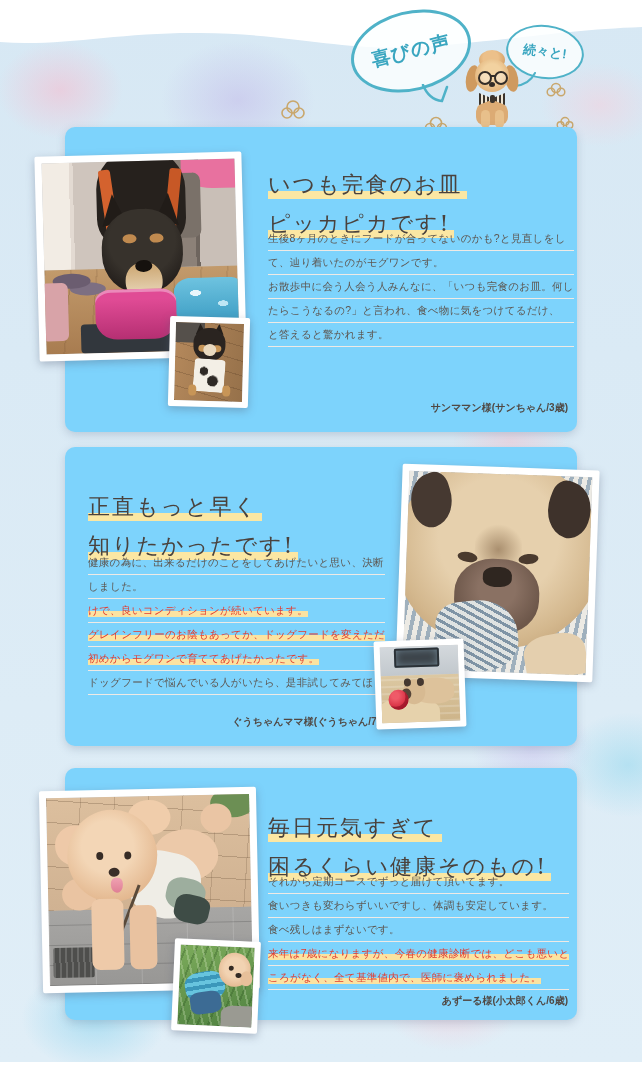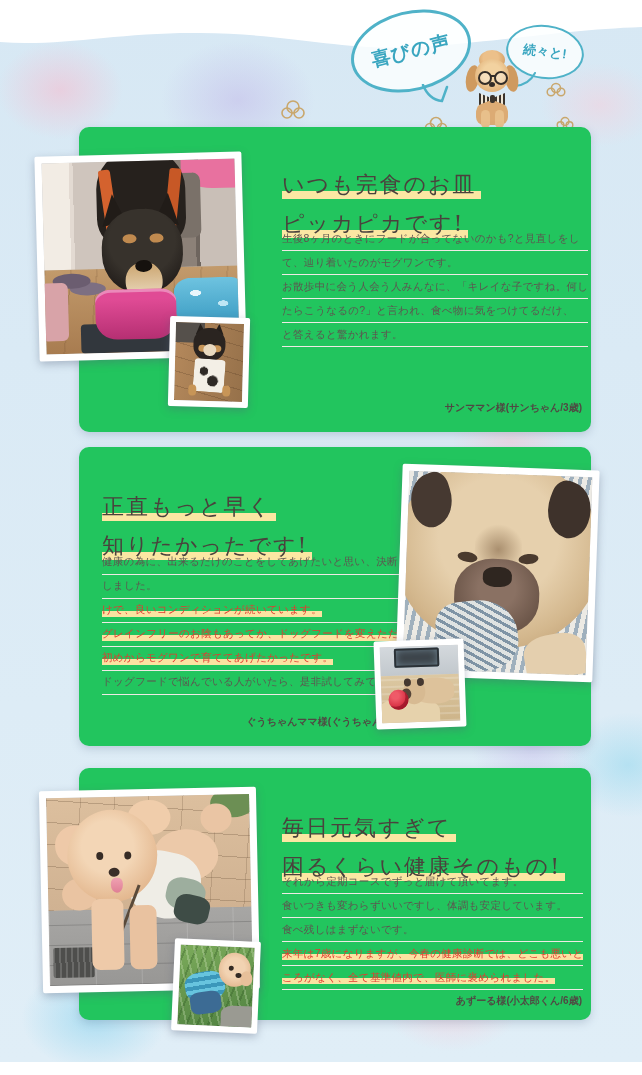--- a/index.html
+++ b/index.html
@@ -45,41 +45,41 @@
   .m-nose{left:26px;top:32px;width:6px;height:5px;background:#332d28;border-radius:50%;}
   .m-bow{left:16px;top:43px;width:26px;height:12px;
          background:repeating-linear-gradient(90deg,#3a332c 0 2px,#efe7d6 2px 4px);
          clip-path:polygon(0 0,42% 38%,58% 38%,100% 0,100% 100%,58% 62%,42% 62%,0 100%);}
   .m-knot{left:27px;top:45px;width:5px;height:8px;background:#3a332c;border-radius:2px;}
   .m-body{left:13px;top:51px;width:32px;height:24px;background:#dcab74;border-radius:12px 12px 8px 8px;}
   .m-legl{left:18px;top:60px;width:9px;height:18px;background:#e8c08b;border-radius:5px;}
   .m-legr{left:32px;top:60px;width:9px;height:18px;background:#e8c08b;border-radius:5px;}
 
   
-  .card{position:absolute;left:79px;width:512px;background:#22c55e;border-radius:10px;
+  .card{position:absolute;left:65px;width:512px;background:#7dd3fc;border-radius:10px;
         box-shadow:0 3px 8px rgba(110,130,155,.30);z-index:3;}
   #card1{top:127px;height:305px;}
   #card2{top:447px;height:299px;}
   #card3{top:768px;height:252px;}
 
   .title{position:absolute;font-family:"DejaVu Serif","Liberation Serif",serif;
          font-size:22px;letter-spacing:2px;color:#4a423d;line-height:39px;font-weight:500;}
   .tline{display:block;}
   .mk{background:linear-gradient(transparent 72%,#fbe7a3 72%);padding:0 4px 2px 0;}
 
   .tl-body{position:absolute;}
   .body-line{height:23px;line-height:22px;border-bottom:1px solid #efeae5;
              white-space:nowrap;font-size:10.5px;color:#5d5650;letter-spacing:.3px;}
   .body-line .em{color:#e23b30;background:linear-gradient(transparent 54%,#fbe3a1 54%);padding-bottom:1px;}
 
   .attr{position:absolute;font-weight:bold;font-size:10px;color:#504843;text-align:right;width:300px;}
 
   
   #card1 .title{left:203px;top:20px;} #card1 .tl-body{left:203px;top:100px;} #card1 .attr{left:203px;top:266px;margin-top:8px;}
-  #card2 .title{left:23px;top:22px;}  #card2 .tl-body{left:23px;top:104px;font-family:Liberation Mono, monospace;}  #card2 .attr{left:23px;top:268px;width:302px;}
+  #card2 .title{left:23px;top:22px;}  #card2 .tl-body{left:23px;top:104px;}  #card2 .attr{left:23px;top:268px;width:302px;}
   #card3 .title{left:203px;top:22px;} #card3 .tl-body{left:203px;top:102px;} #card3 .attr{left:203px;top:226px;}
 
   
   .photo{position:absolute;background:#fff;box-shadow:0 3px 9px rgba(85,95,120,.38);
          border-radius:2px;z-index:4;padding:7px;}
   .photo.small{padding:6px;z-index:5;}
   .sc{position:relative;overflow:hidden;background:#ccc;}
   .sc i{position:absolute;}
   #photo1L{left:37px;top:154px;transform:rotate(-1.5deg);} #photo1L .sc{width:193px;height:191px;}
   #photo1S{left:169px;top:317px;transform:rotate(1.5deg);} #photo1S .sc{width:68px;height:78px;}
@@ -288,21 +288,21 @@
   </div>
 
   <section class="card" id="card1">
     <h2 class="title">
       <span class="tline"><span class="mk">いつも完食のお皿</span></span>
       <span class="tline"><span class="mk">ピッカピカです!</span></span>
     </h2>
     <div class="tl-body">
         <div class="body-line"><span>生後8ヶ月のときにフードが合ってないのかも?と見直しをし</span></div>
         <div class="body-line"><span>て、辿り着いたのがモグワンです。</span></div>
-        <div class="body-line"><span>お散歩中に会う人会う人みんなに、「キレイな子ですね。何し</span></div>
+        <div class="body-line"><span>お散歩中に会う人会う人みんなに、「いつも完食のお皿。何し</span></div>
         <div class="body-line"><span>たらこうなるの?」と言われ、食べ物に気をつけてるだけ、</span></div>
         <div class="body-line"><span>と答えると驚かれます。</span></div>
       </div>
     <div class="attr">サンママン様(サンちゃん/3歳)</div>
   </section>
 
   <section class="card" id="card2">
     <h2 class="title">
       <span class="tline"><span class="mk">正直もっと早く</span></span>
       <span class="tline"><span class="mk">知りたかったです!</span></span>

